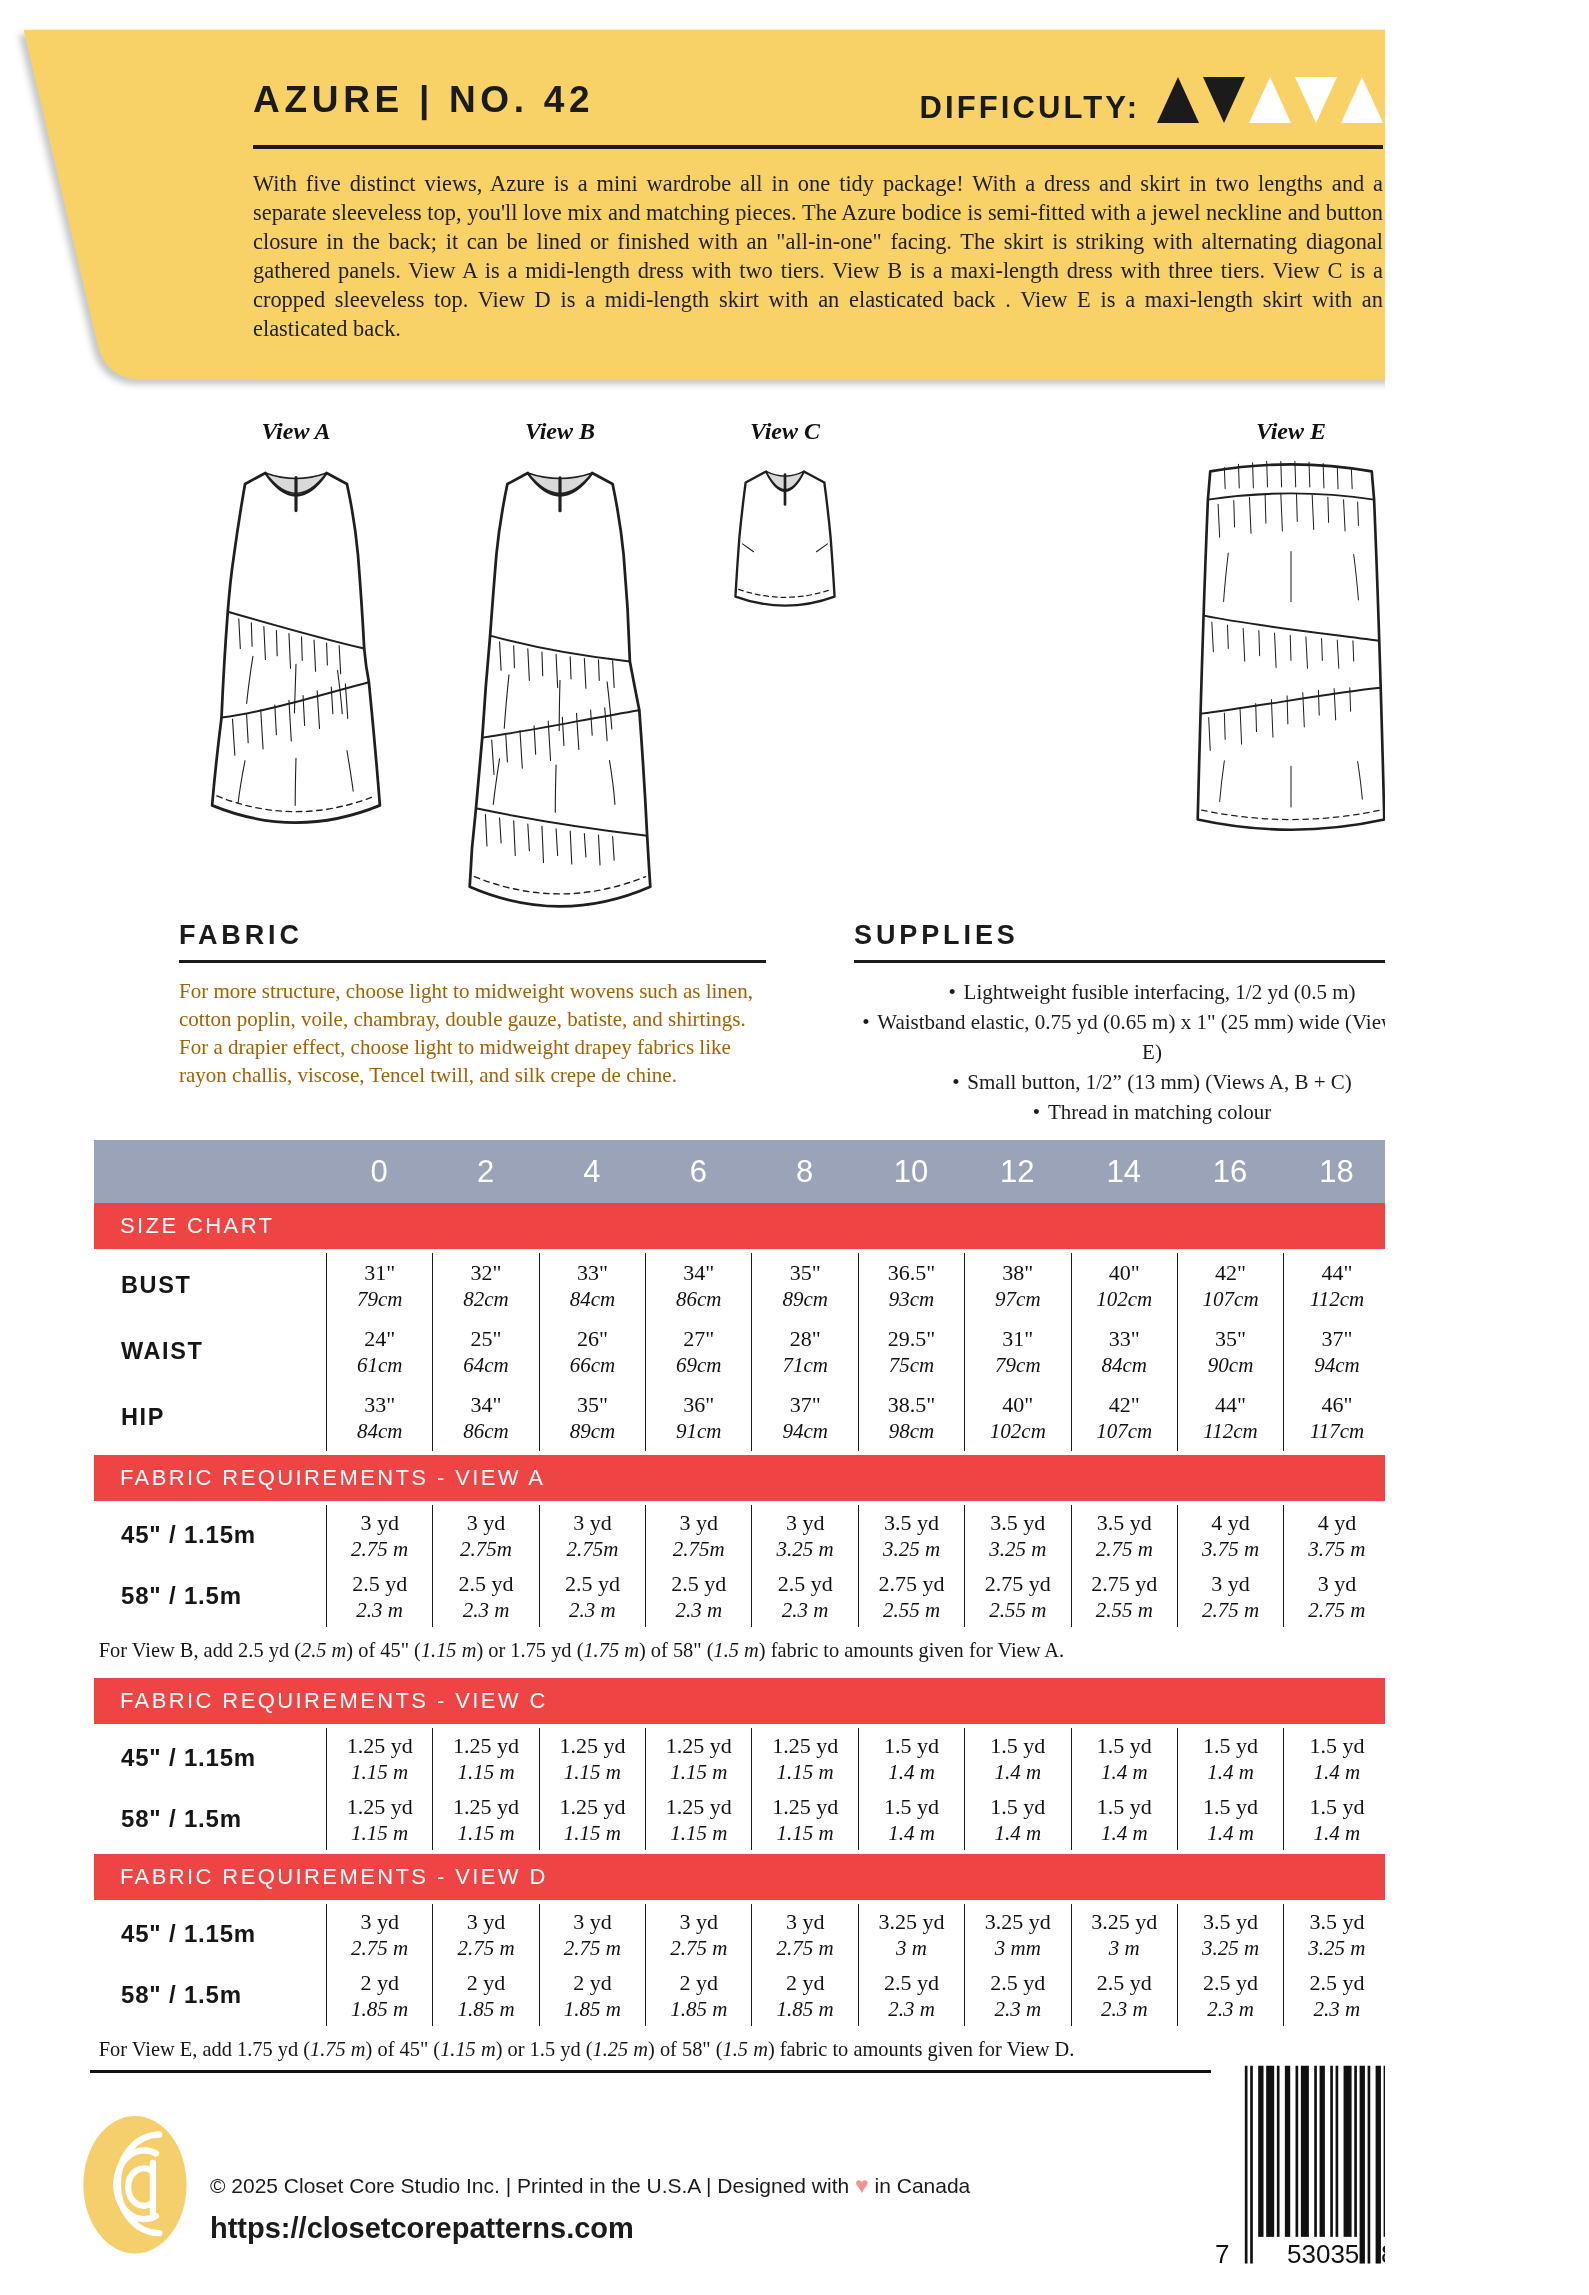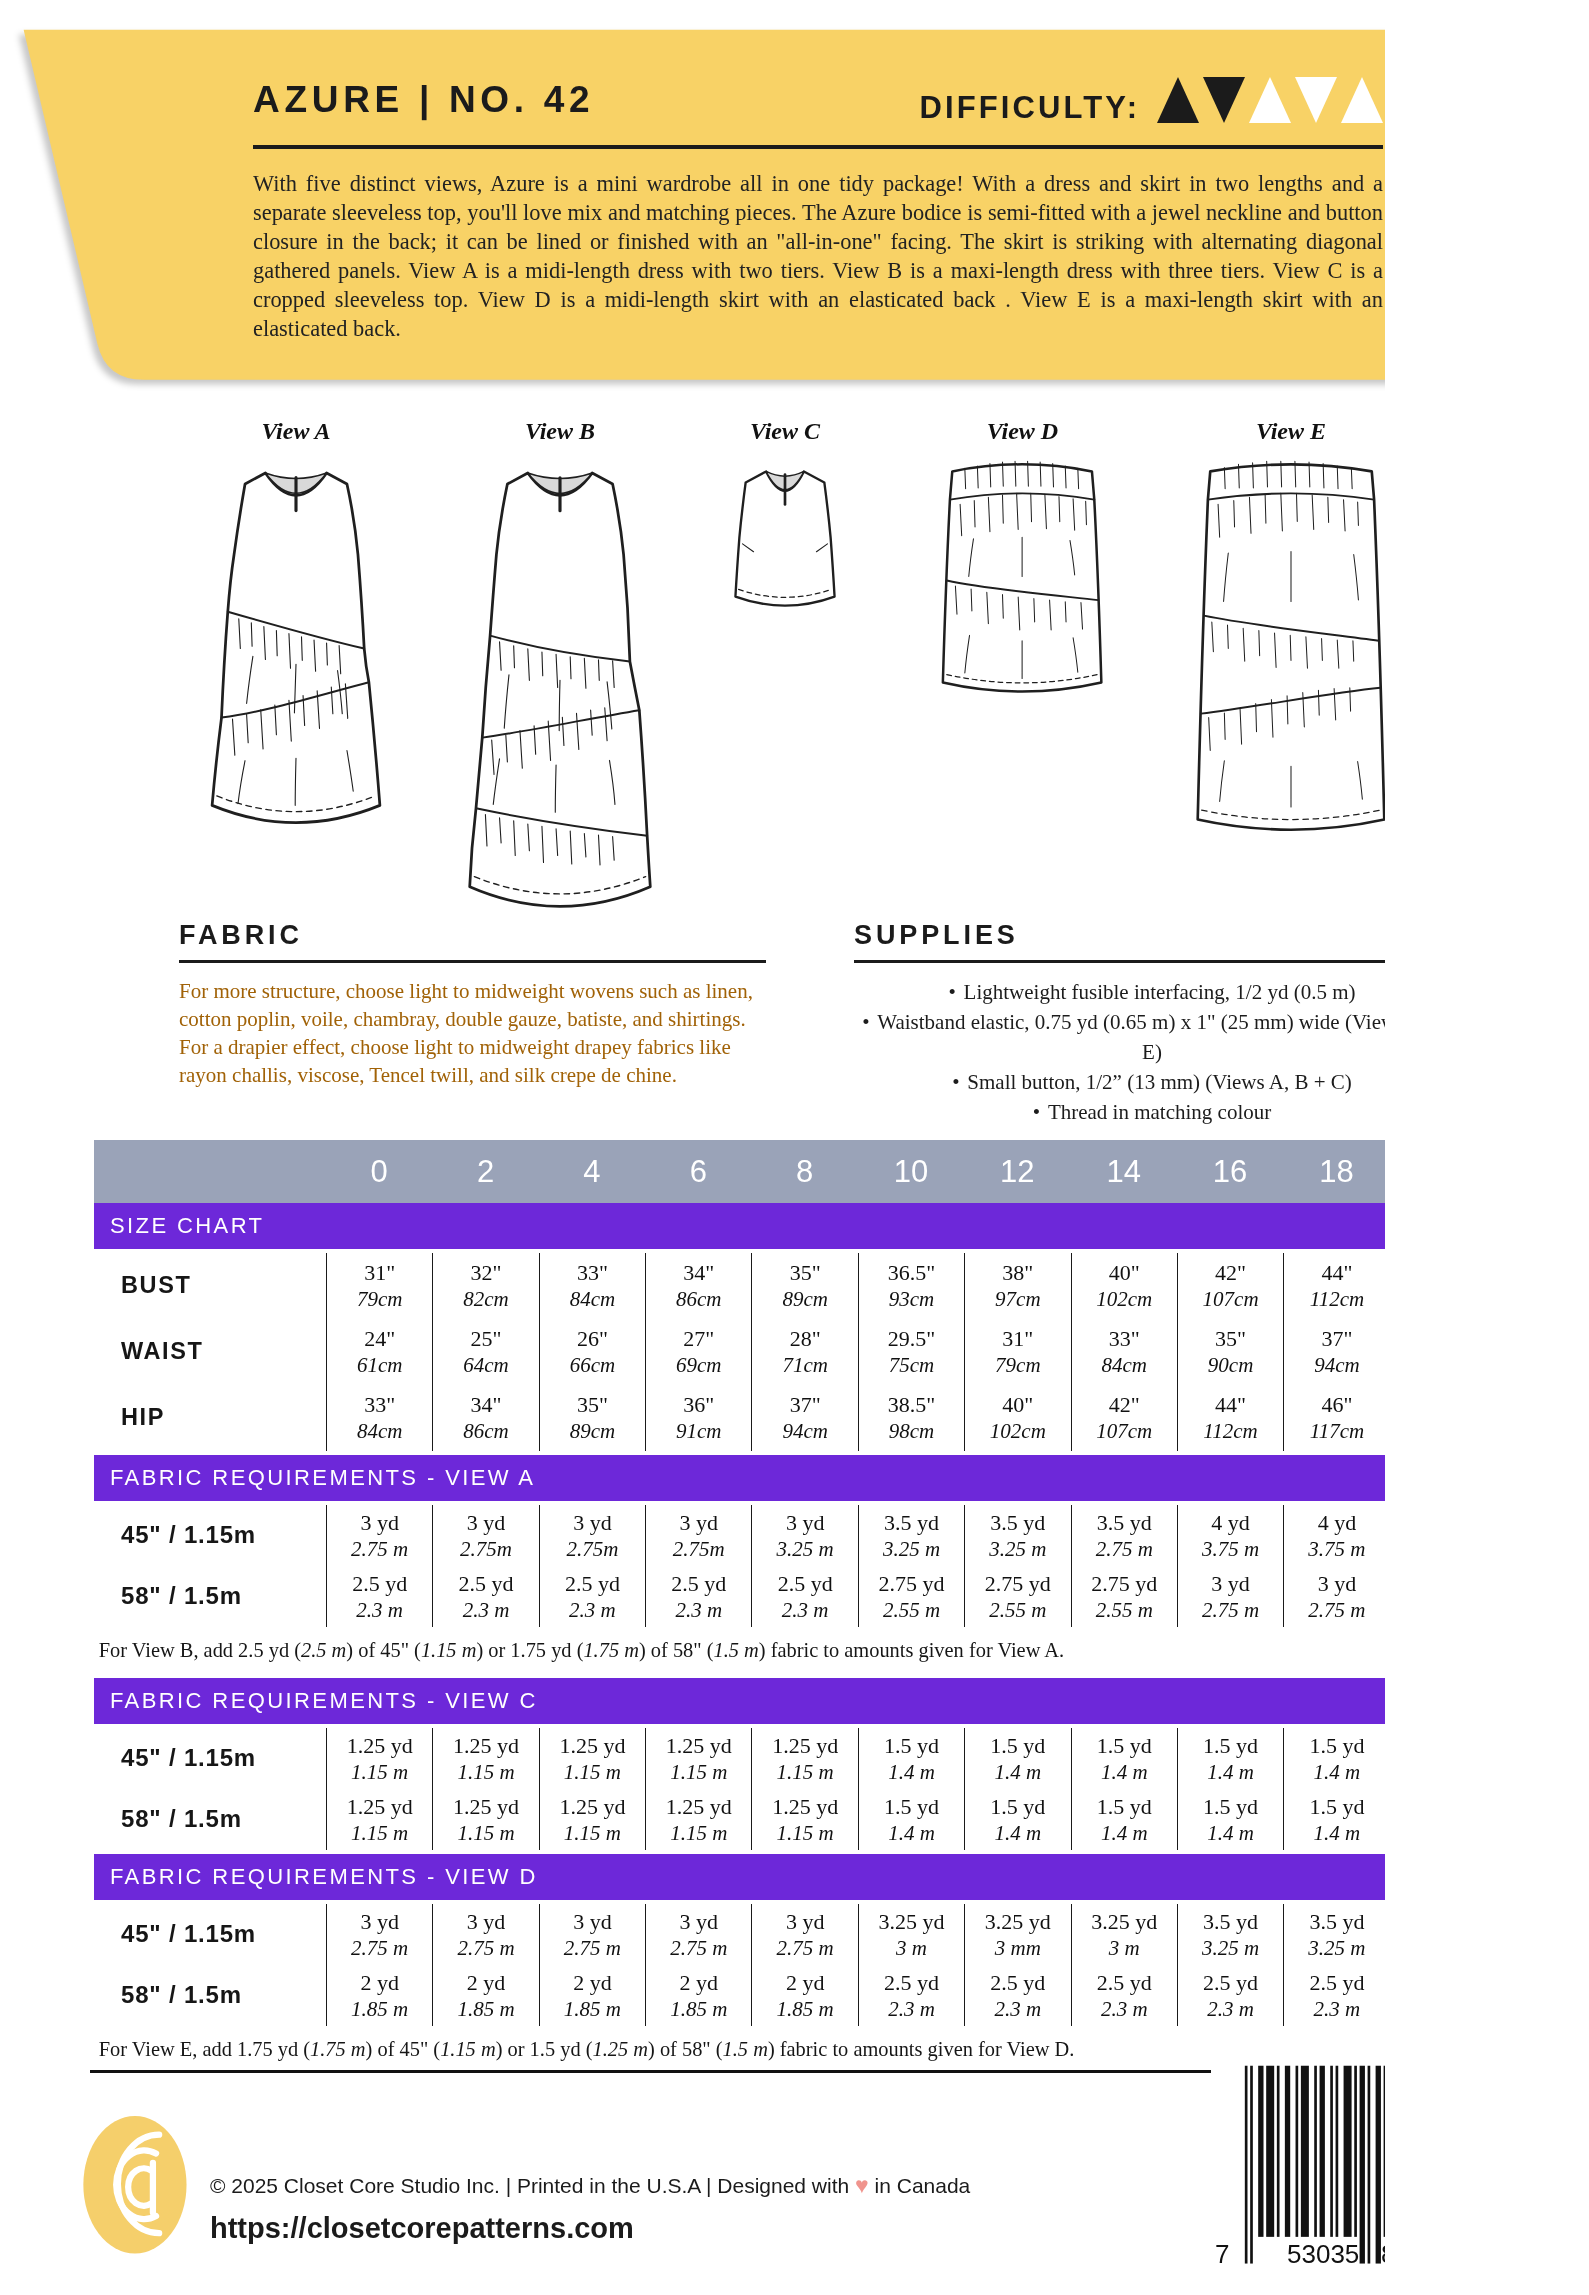--- a/index.html
+++ b/index.html
@@ -36,22 +36,22 @@
   .sec-rule{height:3.1px;background:#1b1b1b;margin-top:9.4px;}
   .sec-body{margin-top:14px;font-family:"Liberation Serif",serif;font-size:21px;line-height:28px;color:#a16207;}
   .supply-line{font-family:"Liberation Serif",serif;font-size:21px;line-height:30px;color:#1c1c1c;text-align:center;}
   .supply-line .bullet{margin-right:7.8px;}
 
   
   .tables{position:absolute;left:94px;top:1140px;width:1402px;}
   .grid{display:grid;grid-template-columns:232px repeat(11,1fr);}
   .sizes-strip{height:63px;background:#9AA3B8;}
   .sizes-strip .num{color:#ffffff;font-size:31px;font-weight:400;line-height:63px;text-align:center;}
-  .band{height:46px;background:#6d28d9;color:#ffffff;font-size:22px;font-weight:400;
-        letter-spacing:2.4px;line-height:46px;padding-left:16px;box-sizing:border-box;}
+  .band{height:46px;background:#ef4444;color:#ffffff;font-size:22px;font-weight:400;
+        letter-spacing:2.4px;line-height:46px;padding-left:26px;box-sizing:border-box;}
   .gbody{padding:3.9px 0;background:#fff;}
   .cell{display:flex;flex-direction:column;justify-content:center;align-items:center;}
   .vline{border-left:1.6px solid #1a1a1a;}
   .cell .in{font-family:"Liberation Serif",serif;font-size:22px;line-height:27px;color:#111;}
   .cell .cm{font-family:"Liberation Serif",serif;font-style:italic;font-size:21px;line-height:26px;color:#111;}
   .rowlabel{display:flex;align-items:center;padding-left:27px;font-weight:700;color:#161616;}
   .rowlabel.size{font-size:23.5px;letter-spacing:1.6px;}
   .rowlabel.req{font-size:24px;letter-spacing:0.8px;}
   .h84{height:66px;} .h78{height:61px;}
   .note{margin:6.3px 0 14px 4.7px;font-family:"Liberation Serif",serif;font-size:20.4px;line-height:27px;color:#161616;}
@@ -138,36 +138,20 @@
       <g stroke="#1f1f1f" stroke-linejoin="round" stroke-linecap="round" fill="none">
         <path d="M30,40 L56,26 Q80,75 104,26 L130,40 Q135,78 138,110 Q141,150 143,185 Q80,208 17,185 Q19,150 22,110 Q25,78 30,40 Z" fill="#ffffff" stroke-width="3"></path>
         <path d="M56,26 Q80,72 104,26 Q80,38 56,26 Z" fill="#d9d9d9" stroke-width="1.8"></path>
         <path d="M80,30 V68" stroke-width="3.4"></path>
         <path d="M26,118 l14,10 M134,118 l-14,10" stroke-width="1.4"></path>
         <path d="M21,176 Q80,196 139,176" stroke-width="1.6" stroke-dasharray="6 5"></path>
       </g>
     </svg>
   </div>
 
-  <div class="view-block" style="left:938px;top:418px;width:169px;">
-    <div class="view-label">View D</div>
-    <svg width="169" height="255" viewBox="0 0 215 325">
-      <g stroke="#1f1f1f" stroke-linejoin="round" stroke-linecap="round" fill="none">
-        <path d="M18,26 Q107,8 196,26 L199,62 Q204,160 208,295 Q107,318 6,295 Q10,160 15,62 Z" fill="#ffffff" stroke-width="3.2"></path>
-        <path d="M15,62 Q107,46 199,62" stroke-width="2.5"></path>
-        <path d="M34,22 l1,26 M50,19 l1,28 M66,16 l1,30 M82,14 l1,31 M98,13 l1,32 M114,13 l1,32 M130,14 l1,31 M146,16 l1,30 M162,19 l1,28 M178,22 l1,26" stroke-width="1.3"></path>
-        <path d="M28,68 l2,40 M46,63 l1,34 M64,59 l2,44 M82,56 l1,36 M100,54 l2,46 M118,54 l1,36 M136,55 l2,44 M154,58 l1,32 M172,61 l2,40 M188,64 l1,30" stroke-width="1.3"></path>
-        <path d="M11,165 C60,176 150,184 204,190" stroke-width="2.4"></path>
-        <path d="M22,172 l2,36 M42,176 l1,28 M62,180 l2,40 M82,183 l1,30 M102,186 l2,42 M122,188 l1,30 M142,190 l2,38 M162,192 l1,26 M182,193 l2,34" stroke-width="1.3"></path>
-        <path d="M45,112 q-4,26 -6,48 M107,110 q0,28 0,50 M168,114 q4,24 6,44" stroke-width="1.3"></path>
-        <path d="M40,235 q-4,26 -6,48 M107,242 q0,26 0,48 M172,238 q4,24 6,44" stroke-width="1.3"></path>
-        <path d="M11,285 Q107,306 203,285" stroke-width="1.6" stroke-dasharray="6 5"></path>
-      </g>
-    </svg>
-  </div>
 
   <div class="view-block" style="left:1193px;top:418px;width:196px;">
     <div class="view-label">View E</div>
     <svg width="196" height="396" viewBox="0 0 250 505">
       <g stroke="#1f1f1f" stroke-linejoin="round" stroke-linecap="round" fill="none">
         <path d="M22,26 Q125,8 228,26 L231,62 Q238,230 244,470 Q125,496 6,470 Q12,230 19,62 Z" fill="#ffffff" stroke-width="3.4"></path>
         <path d="M19,62 Q125,46 231,62" stroke-width="2.5"></path>
         <path d="M40,21 l1,27 M58,17 l1,30 M76,15 l1,32 M94,13 l1,33 M112,13 l1,33 M130,13 l1,33 M148,14 l1,32 M166,16 l1,31 M184,19 l1,29 M202,22 l1,26" stroke-width="1.3"></path>
         <path d="M32,68 l2,42 M52,63 l1,34 M72,59 l2,46 M92,56 l1,36 M112,54 l2,48 M132,54 l1,36 M152,56 l2,44 M172,59 l1,32 M192,62 l2,40 M210,65 l1,30" stroke-width="1.3"></path>
         <path d="M14,210 C70,222 180,234 237,242" stroke-width="2.4"></path>

